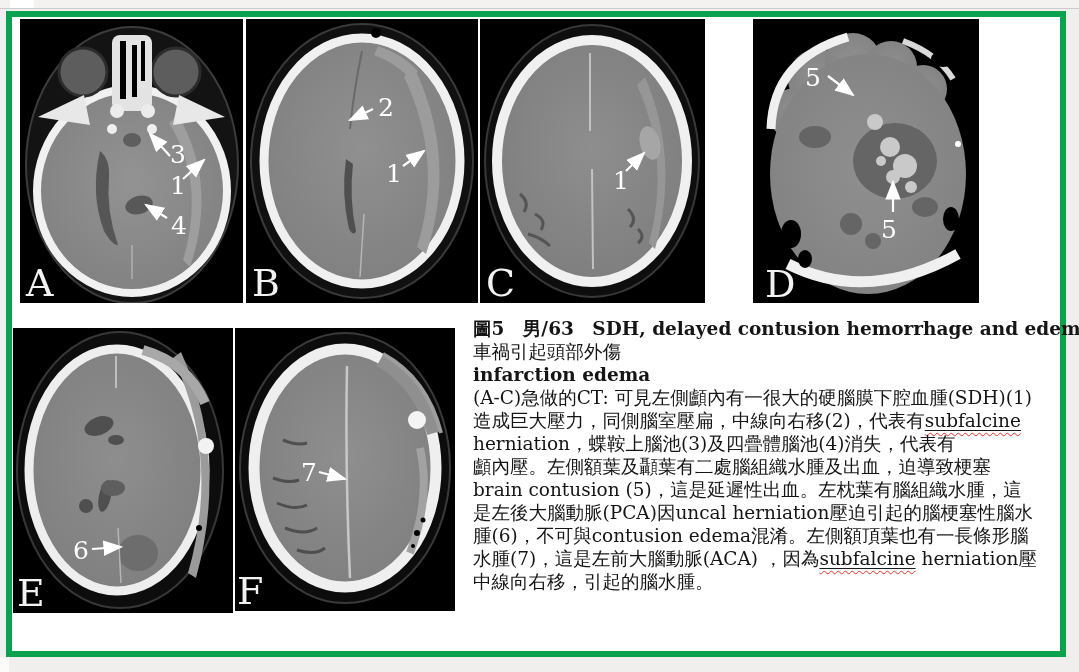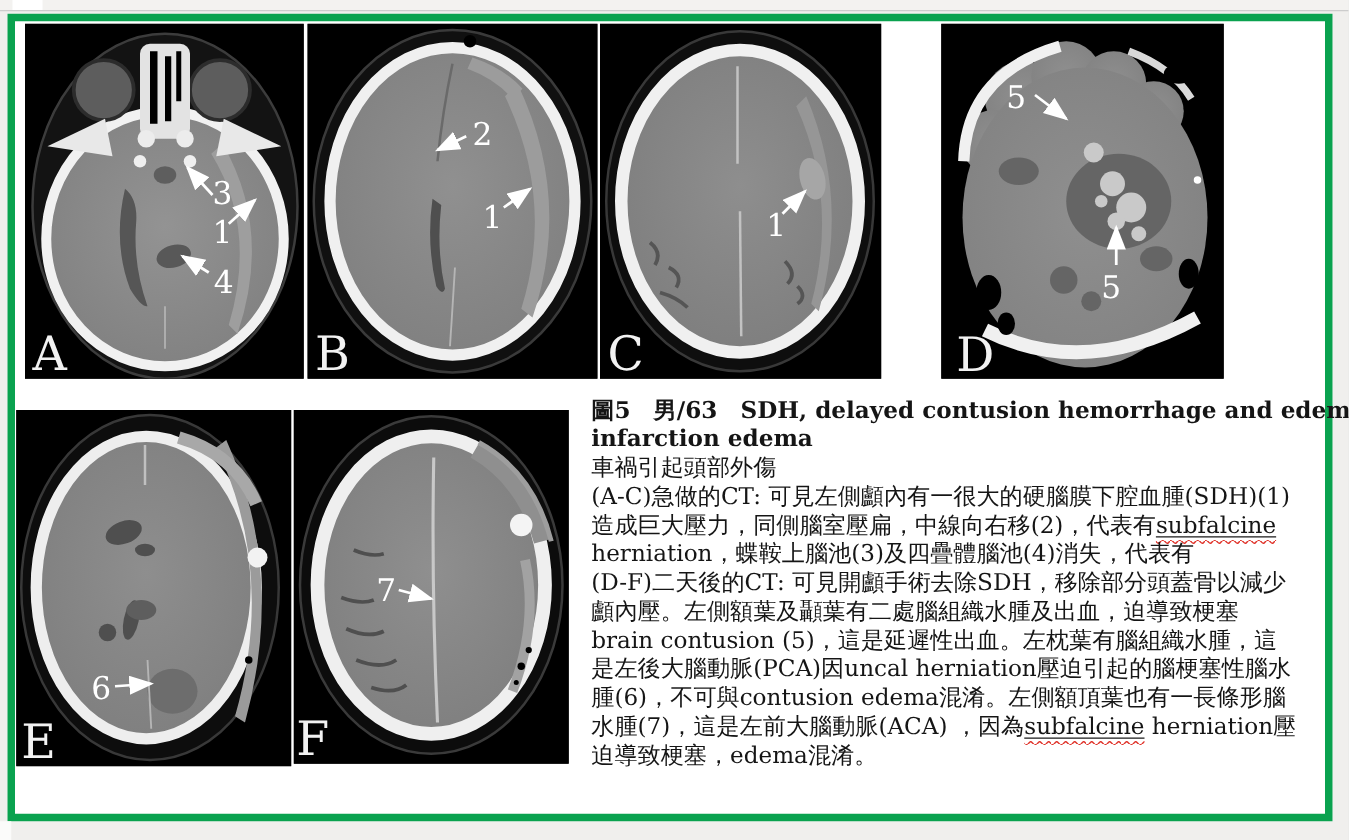--- a/index.html
+++ b/index.html
@@ -287,26 +287,25 @@
       <g>
         <line x1="84" y1="144" x2="110" y2="151" stroke="#fff" stroke-width="2.2" marker-end="url(#ahF)"></line>
         <text class="pnum" x="66" y="153">7</text>
       </g>
       <text class="plabel" x="2" y="276">F</text>
     </svg>
   </figure>
 
   <div class="caption">
       <div class="cap-line bold">圖5　男/63　SDH, delayed contusion hemorrhage and edema,</div>
+      <div class="cap-line">車禍引起頭部外傷</div>
       <div class="cap-line bold">infarction edema</div>
-      <div class="cap-line">車禍引起頭部外傷</div>
       <div class="cap-line">(A-C)急做的CT: 可見左側顱內有一很大的硬腦膜下腔血腫(SDH)(1)</div>
       <div class="cap-line">造成巨大壓力，同側腦室壓扁，中線向右移(2)，代表有<span class="u-solid"><span class="u-wavy">subfalcine</span></span></div>
       <div class="cap-line">herniation，蝶鞍上腦池(3)及四疊體腦池(4)消失，代表有</div>
-      <div class="cap-line">(D-F)二天後的CT: 可見開顱手術去除SDH，移除部分頭蓋骨以減少</div>
       <div class="cap-line">顱內壓。左側額葉及顳葉有二處腦組織水腫及出血，迫導致梗塞</div>
       <div class="cap-line">brain contusion (5)，這是延遲性出血。左枕葉有腦組織水腫，這</div>
       <div class="cap-line">是左後大腦動脈(PCA)因uncal herniation壓迫引起的腦梗塞性腦水</div>
       <div class="cap-line">腫(6)，不可與contusion edema混淆。左側額頂葉也有一長條形腦</div>
       <div class="cap-line">水腫(7)，這是左前大腦動脈(ACA) ，因為<span class="u-solid"><span class="u-wavy">subfalcine</span></span> herniation壓</div>
-      <div class="cap-line">迫導致梗塞，edema混淆。</div>
+      <div class="cap-line">中線向右移，引起的腦水腫。</div>
     </div>
 </div>
 
 </body></html>

